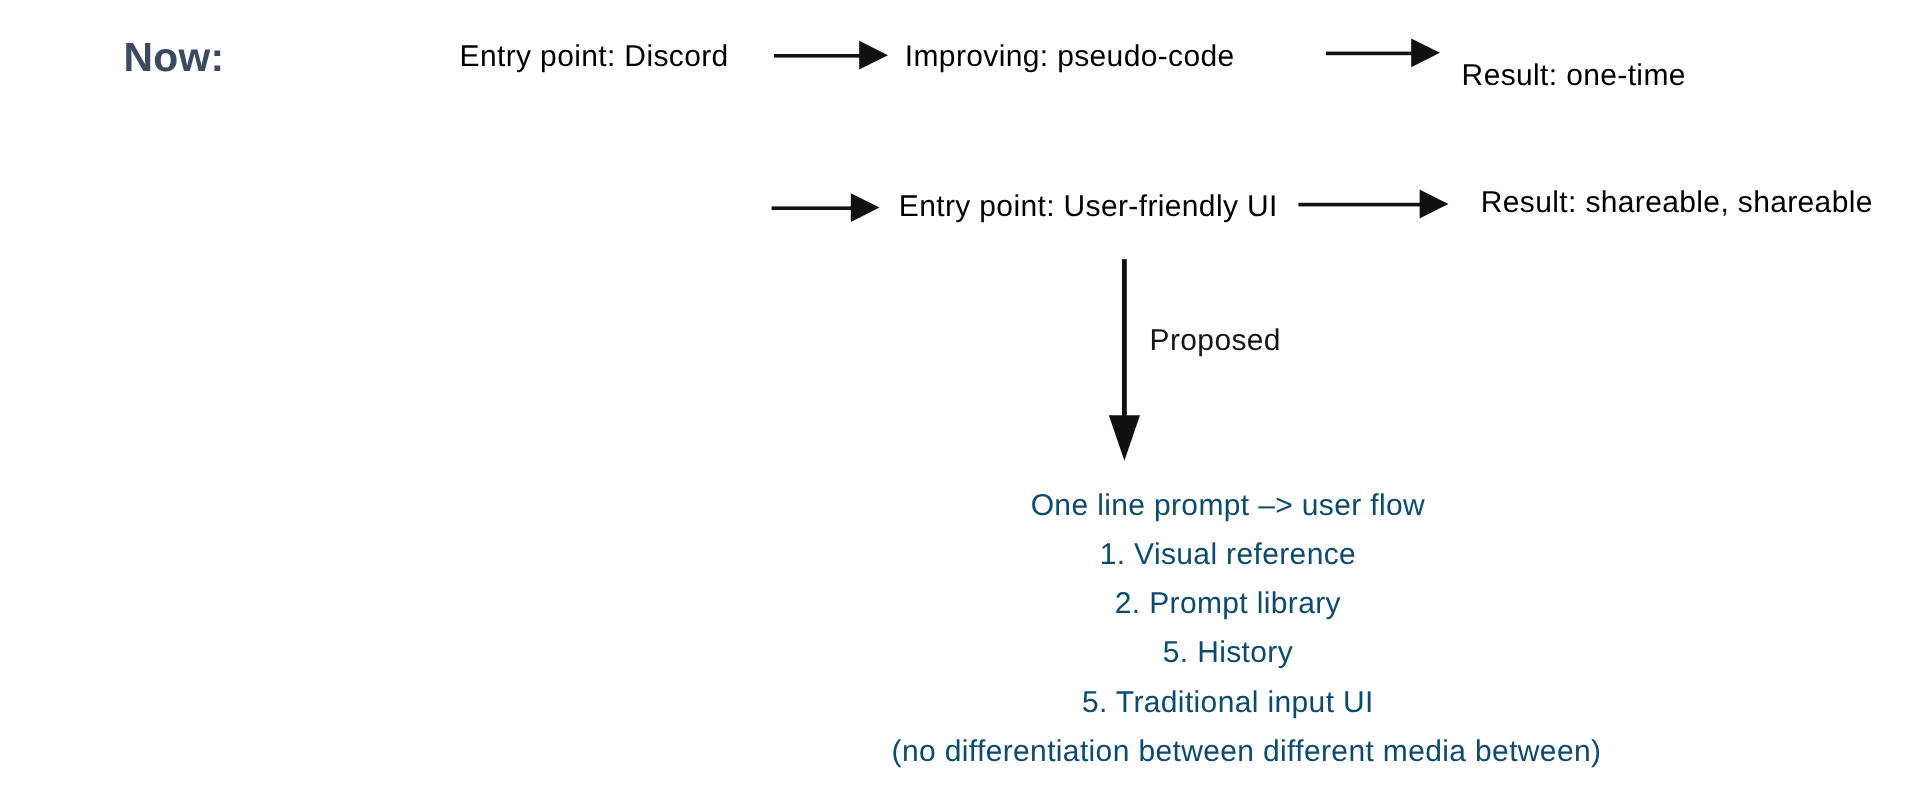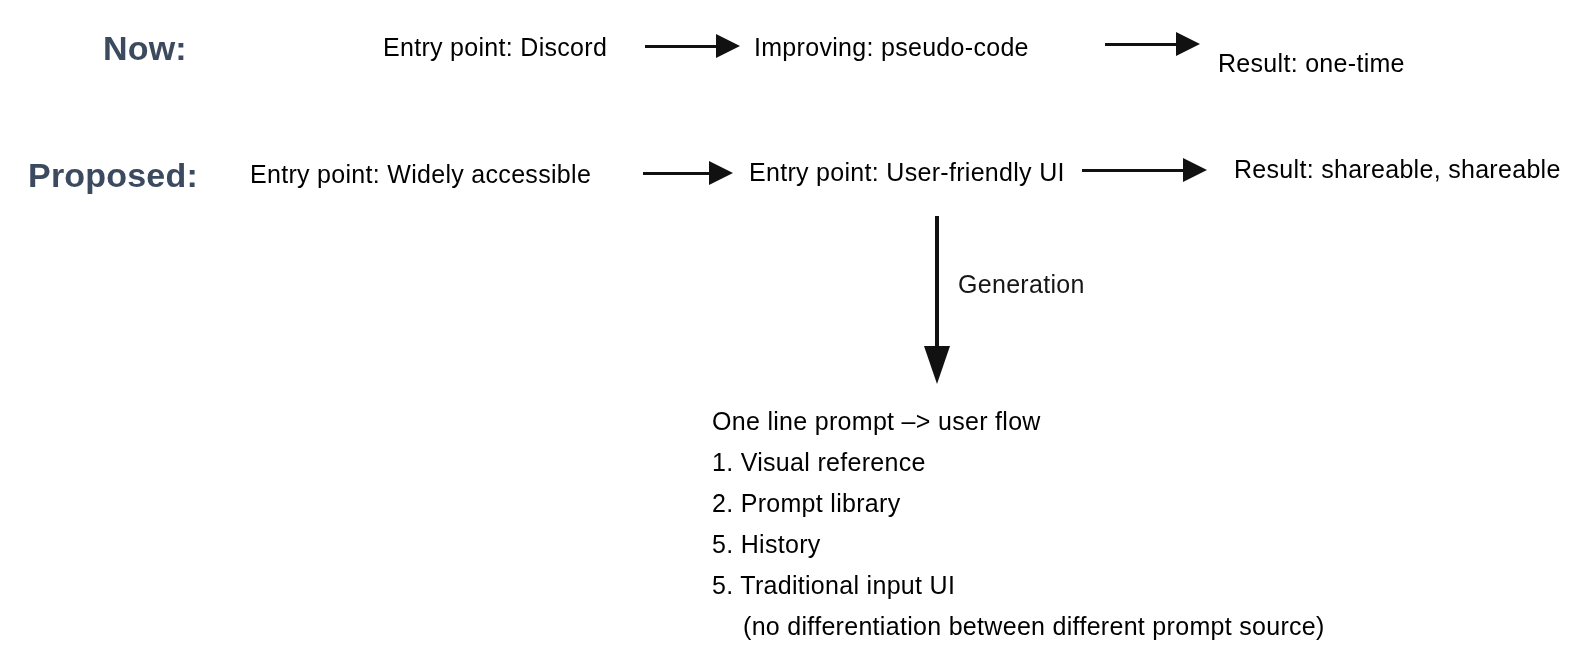--- a/index.html
+++ b/index.html
@@ -64,22 +64,23 @@
     position: absolute;
     font-size: 25px;
     color: #161616;
     letter-spacing: 0.3px;
     white-space: nowrap;
   }
   .notes {
     position: absolute;
     left: 712px; top: 401px;
     font-size: 25px;
-    color: #000000;
+    color: #0c4a6e;
     letter-spacing: 0.3px;
+    text-align: center;
   }
   .notes .line {
     height: 41px;
     line-height: 41px;
     white-space: nowrap;
   }
   .notes .footnote { padding-left: 31px; }
 </style>
 </head>
 <body>
@@ -97,47 +98,45 @@
 
   <div class="flow-node" style="left:754px; top:33px;">Improving: pseudo-code</div>
 
   <div class="h-arrow" style="left:1105px; top:44px; width:95px;">
     <div class="shaft"></div>
     <div class="head"></div>
   </div>
 
   <div class="flow-node" style="left:1218px; top:29px;margin-top:20px;">Result: one-time</div>
 
-  <div class="row-label" style="left:28px; top:156px;">Proposed:</div>
 
-  <div class="flow-node" style="left:250px; top:160px;">Entry point: Widely accessible</div>
 
   <div class="h-arrow" style="left:643px; top:173px; width:90px;">
     <div class="shaft"></div>
     <div class="head"></div>
   </div>
 
   <div class="flow-node" style="left:749px; top:158px;">Entry point: User-friendly UI</div>
 
   <div class="h-arrow" style="left:1082px; top:170px; width:125px;">
     <div class="shaft"></div>
     <div class="head"></div>
   </div>
 
   <div class="flow-node" style="left:1234px; top:155px;">Result: shareable, shareable</div>
 
   <div class="v-arrow" style="left:937px; top:216px;">
     <div class="shaft"></div>
     <div class="head"></div>
   </div>
 
-  <div class="improving-label" style="left:958px; top:270px;">Generation</div>
+  <div class="improving-label" style="left:958px; top:270px;">Proposed</div>
 
   <div class="notes">
     <div class="line">One line prompt –&gt; user flow</div>
     <div class="line">1. Visual reference</div>
     <div class="line">2. Prompt library</div>
     <div class="line">5. History</div>
     <div class="line">5. Traditional input UI</div>
-    <div class="line footnote">(no differentiation between different prompt source)</div>
+    <div class="line footnote">(no differentiation between different media between)</div>
   </div>
 
 </div>
 
 </body></html>

